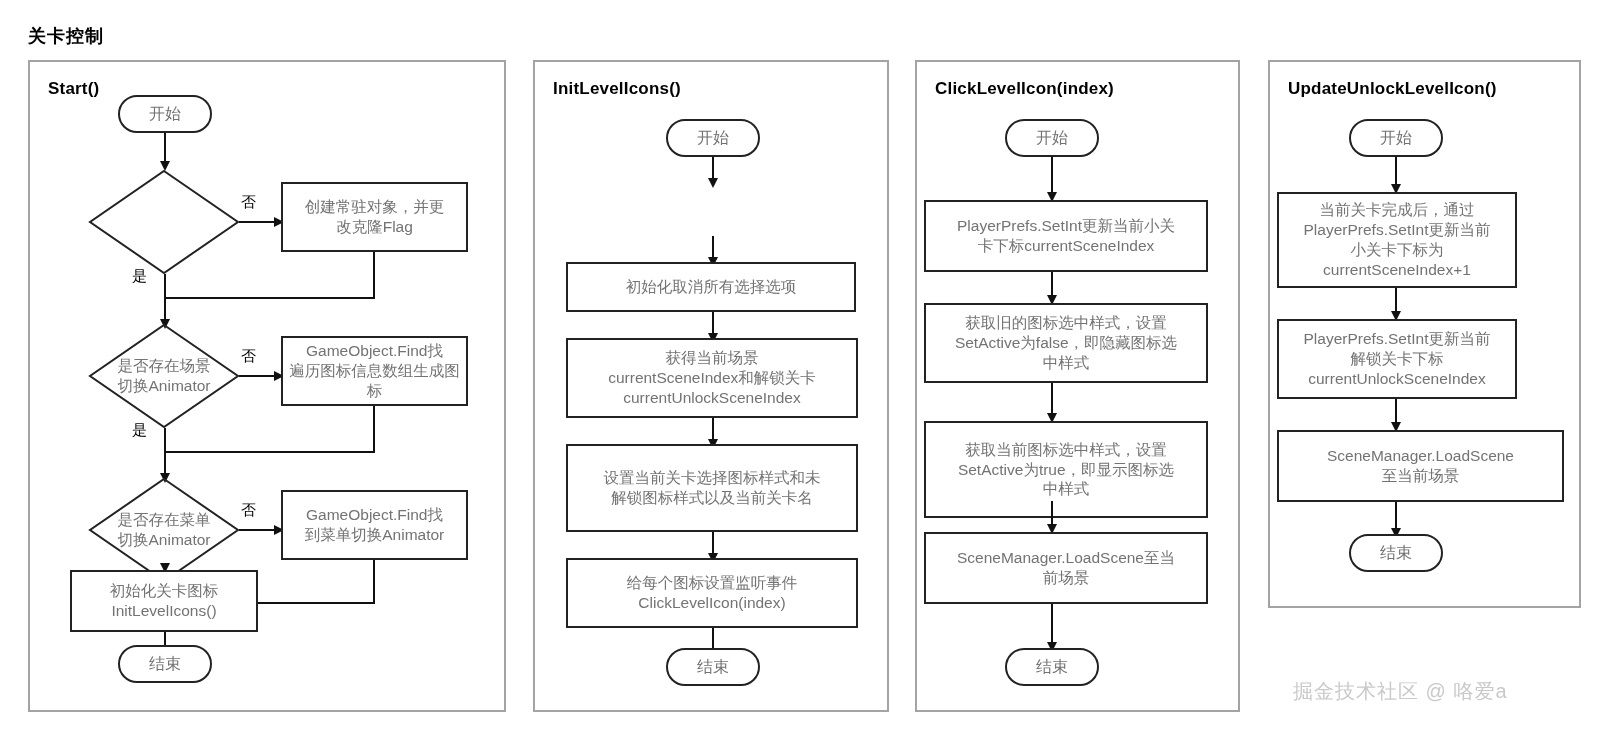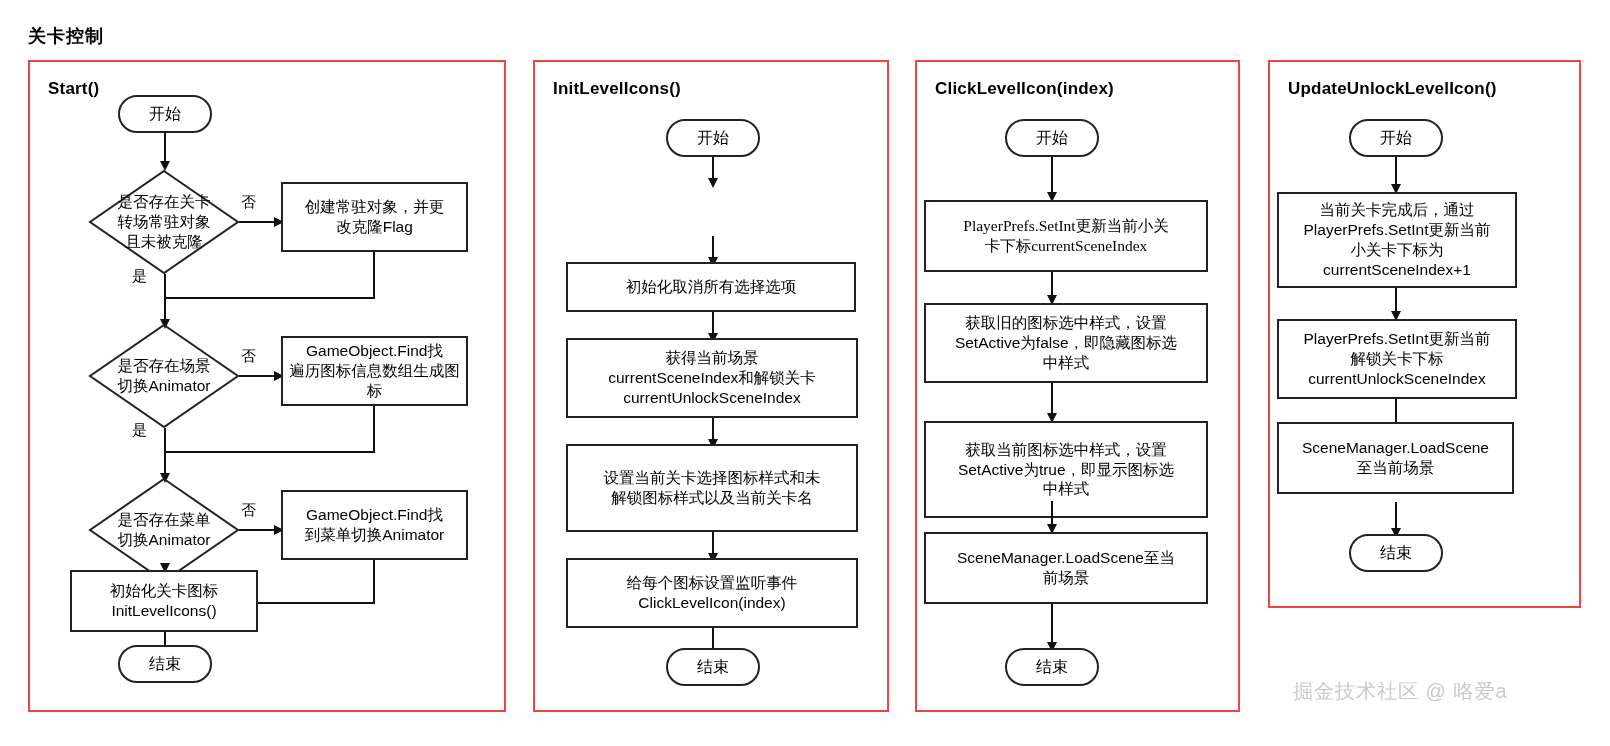--- a/index.html
+++ b/index.html
@@ -6,31 +6,31 @@
   body{
     width:1610px;height:746px;position:relative;overflow:hidden;
     font-family:"Liberation Sans","DejaVu Sans",sans-serif;
     color:#000;
   }
   #page-title{
     position:absolute;left:28px;top:24px;
     font-size:18px;font-weight:bold;letter-spacing:1px;
   }
   .panel{
-    position:absolute;border:2px solid #ef4444;background:#fff;box-sizing:border-box;
+    position:absolute;border:2px solid #a3a3a3;background:#fff;box-sizing:border-box;
   }
   .panel-title{
     position:absolute;font-size:17px;font-weight:bold;letter-spacing:0.2px;
     white-space:nowrap;
   }
   
   .node{
     position:absolute;box-sizing:border-box;
     display:flex;align-items:center;justify-content:center;text-align:center;
-    font-size:15.5px;line-height:1.28;color:#000000;
+    font-size:15.5px;line-height:1.28;color:#737373;
   }
   .node.rect{border:2px solid #222;background:#fff;padding:3px 6px;}
   .node.term{
     border:2px solid #222;background:#fff;border-radius:999px;
     font-size:16px;
   }
   .node.diamond{
     background:transparent;border:none;
   }
   .diamond-shape{
@@ -76,25 +76,20 @@
   </div>
   <div class="ln v" style="left:134px;top:71px;height:34px;"></div>
   <div class="arrow down" style="left:129.5px;top:99px;"></div>
 
   <div class="node diamond" style="left:59px;top:108px;width:150px;height:104px;">
     <div class="diamond-shape">
       <svg viewBox="0 0 150 104" preserveAspectRatio="none">
         <polygon points="75,1 149,52 75,103 1,52" fill="#fff" fill-opacity="0" stroke="#222" stroke-width="2"></polygon>
       </svg>
     </div>
-    <div class="diamond-label">
-      <div>是否存在关卡</div>
-      <div>转场常驻对象</div>
-      <div>且未被克隆</div>
-    </div>
   </div>
 
   <div class="ln h" style="left:209px;top:159px;width:38px;"></div>
   <div class="arrow right" style="left:244px;top:154.5px;"></div>
   <div class="edge-label" style="left:211px;top:131px;">否</div>
 
   <div class="ln v" style="left:134px;top:212px;height:52px;"></div>
   <div class="arrow down" style="left:129.5px;top:257px;"></div>
   <div class="edge-label" style="left:102px;top:205px;">是</div>
 
@@ -228,21 +223,21 @@
 <div class="panel" style="left:915px;top:60px;width:325px;height:652px;">
 
   <div class="panel-title" style="left:18px;top:17px;">ClickLevelIcon(index)</div>
 
   <div class="node term" style="left:88px;top:57px;width:94px;height:38px;">
     <span>开始</span>
   </div>
   <div class="ln v" style="left:134px;top:95px;height:42px;"></div>
   <div class="arrow down" style="left:129.5px;top:130px;"></div>
 
-  <div class="node rect" style="left:7px;top:138px;width:284px;height:72px;font-family:Liberation Serif, serif;">
+  <div class="node rect" style="left:7px;top:138px;width:284px;height:72px;">
     <span>
       <span>PlayerPrefs.SetInt更新当前小关</span><br>
       <span>卡下标currentSceneIndex</span>
     </span>
   </div>
   <div class="ln v" style="left:134px;top:210px;height:30px;"></div>
   <div class="arrow down" style="left:129.5px;top:233px;"></div>
 
   <div class="node rect" style="left:7px;top:241px;width:284px;height:80px;">
     <span>
@@ -302,21 +297,21 @@
   <div class="node rect" style="left:7px;top:257px;width:240px;height:80px;">
     <span>
       <span>PlayerPrefs.SetInt更新当前</span><br>
       <span>解锁关卡下标</span><br>
       <span>currentUnlockSceneIndex</span>
     </span>
   </div>
   <div class="ln v" style="left:125px;top:337px;height:30px;"></div>
   <div class="arrow down" style="left:120.5px;top:360px;"></div>
 
-  <div class="node rect" style="left:7px;top:360px;width:237px;height:72px;">
+  <div class="node rect" style="left:7px;top:368px;width:287px;height:72px;">
     <span>
       <span>SceneManager.LoadScene</span><br>
       <span>至当前场景</span>
     </span>
   </div>
   <div class="ln v" style="left:125px;top:440px;height:33px;"></div>
   <div class="arrow down" style="left:120.5px;top:466px;"></div>
 
   <div class="node term" style="left:79px;top:472px;width:94px;height:38px;">
     <span>结束</span>

